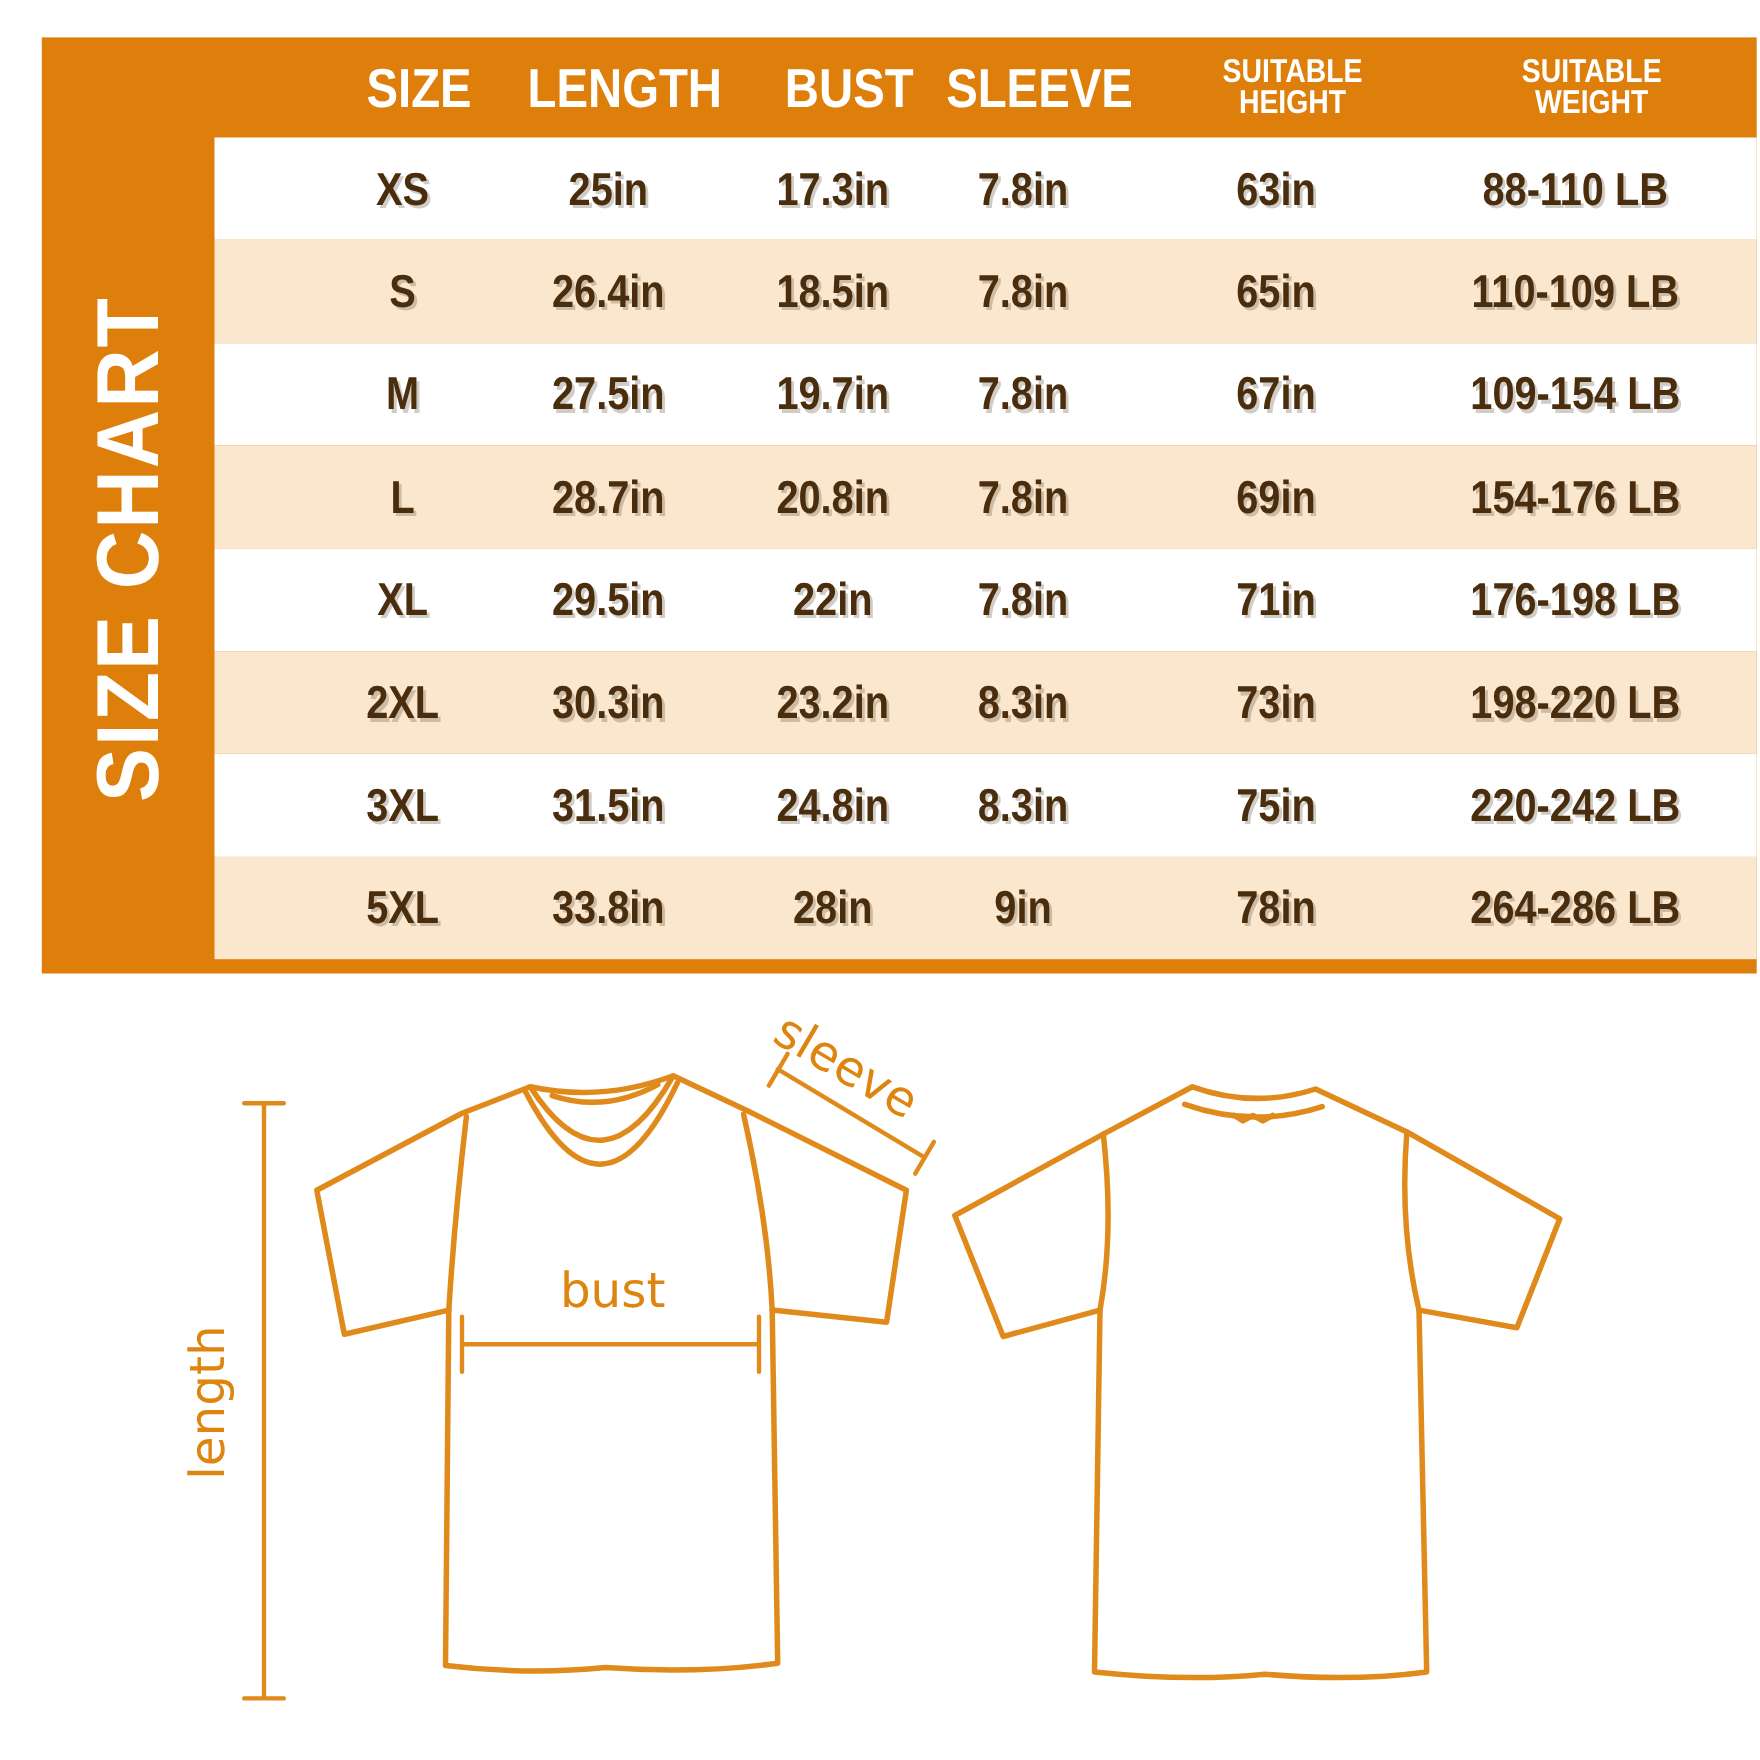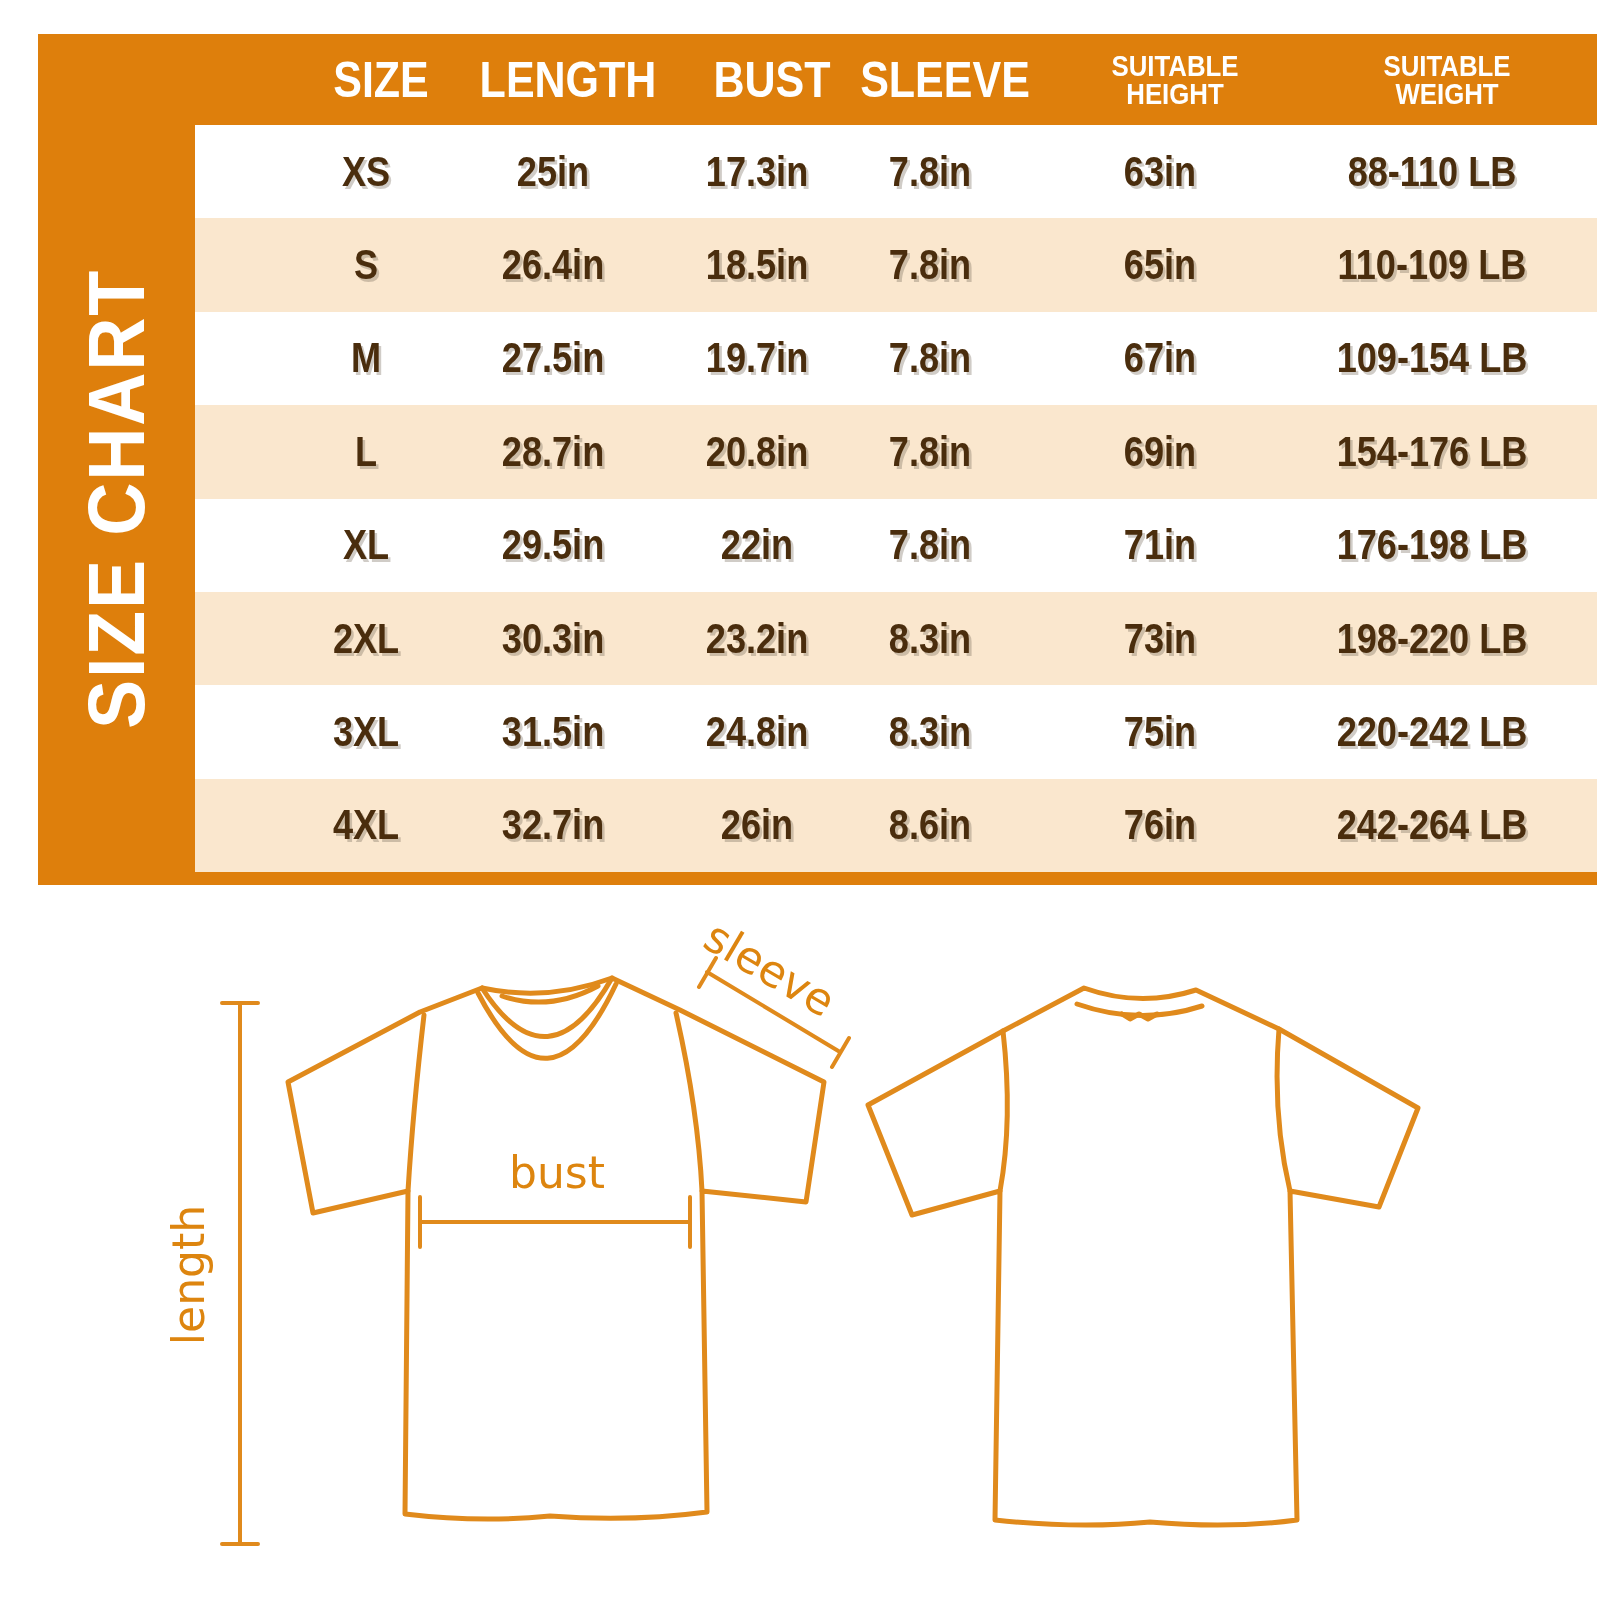--- a/index.html
+++ b/index.html
@@ -123,26 +123,26 @@
       </div>
       <div class="row">
         <span class="cell c1">3XL</span>
         <span class="cell c2">31.5in</span>
         <span class="cell c3">24.8in</span>
         <span class="cell c4">8.3in</span>
         <span class="cell c5">75in</span>
         <span class="cell c6">220-242 LB</span>
       </div>
       <div class="row">
-        <span class="cell c1">4XL</span>
-        <span class="cell c2">32.7in</span>
-        <span class="cell c3">26in</span>
-        <span class="cell c4">8.6in</span>
-        <span class="cell c5">76in</span>
-        <span class="cell c6">242-264 LB</span>
+        <span class="cell c1">5XL</span>
+        <span class="cell c2">33.8in</span>
+        <span class="cell c3">28in</span>
+        <span class="cell c4">9in</span>
+        <span class="cell c5">78in</span>
+        <span class="cell c6">264-286 LB</span>
       </div>
     </div>
   </section>
 
   <svg class="diagram" viewBox="0 0 1600 700">
 
     <g class="shirt">
       <path d="M 482 88 L 420 112 L 288 182 L 313 313 L 408 291
                L 405 614 Q 480 623 550 616 Q 632 622 707 612
                L 702 291 L 806 302 L 824 182 L 680 110 L 612 78 Q 548 102 482 88 Z"></path>

